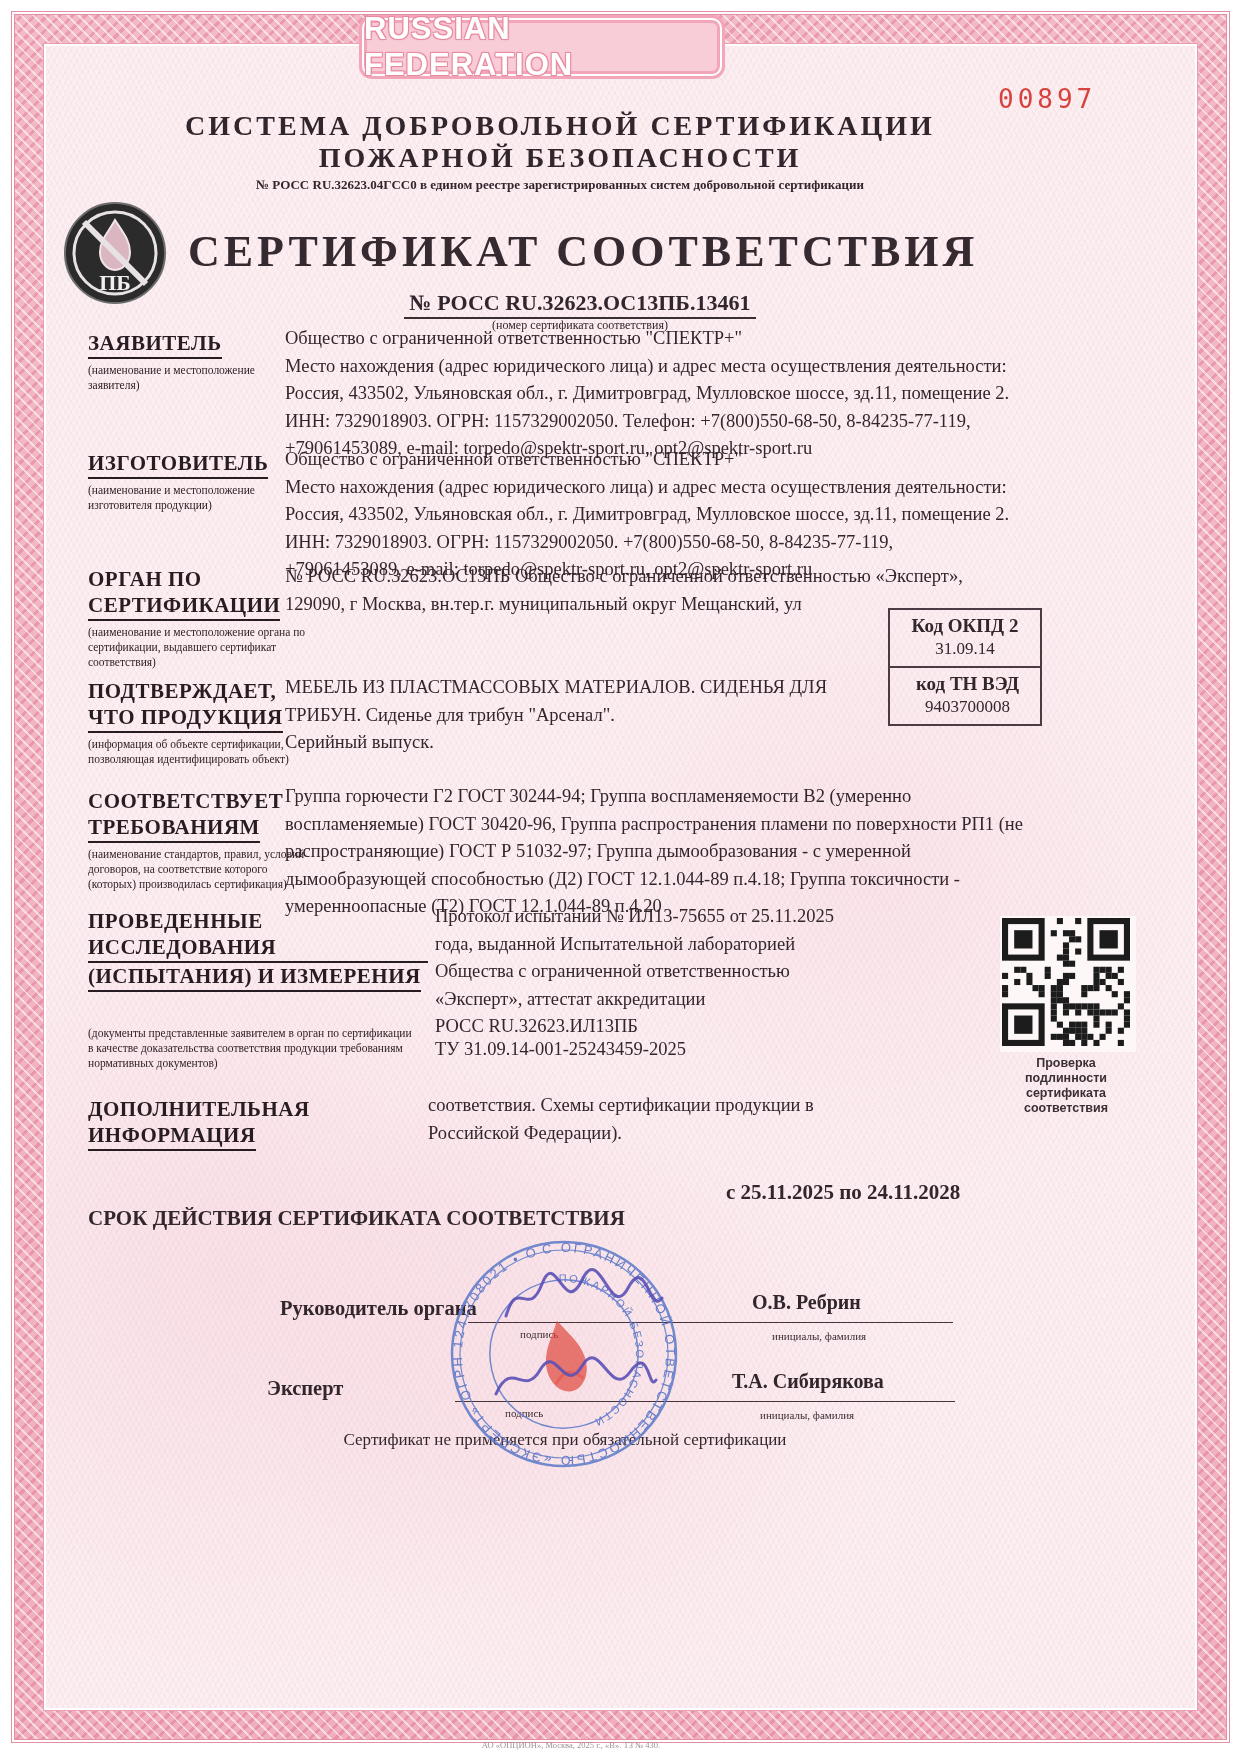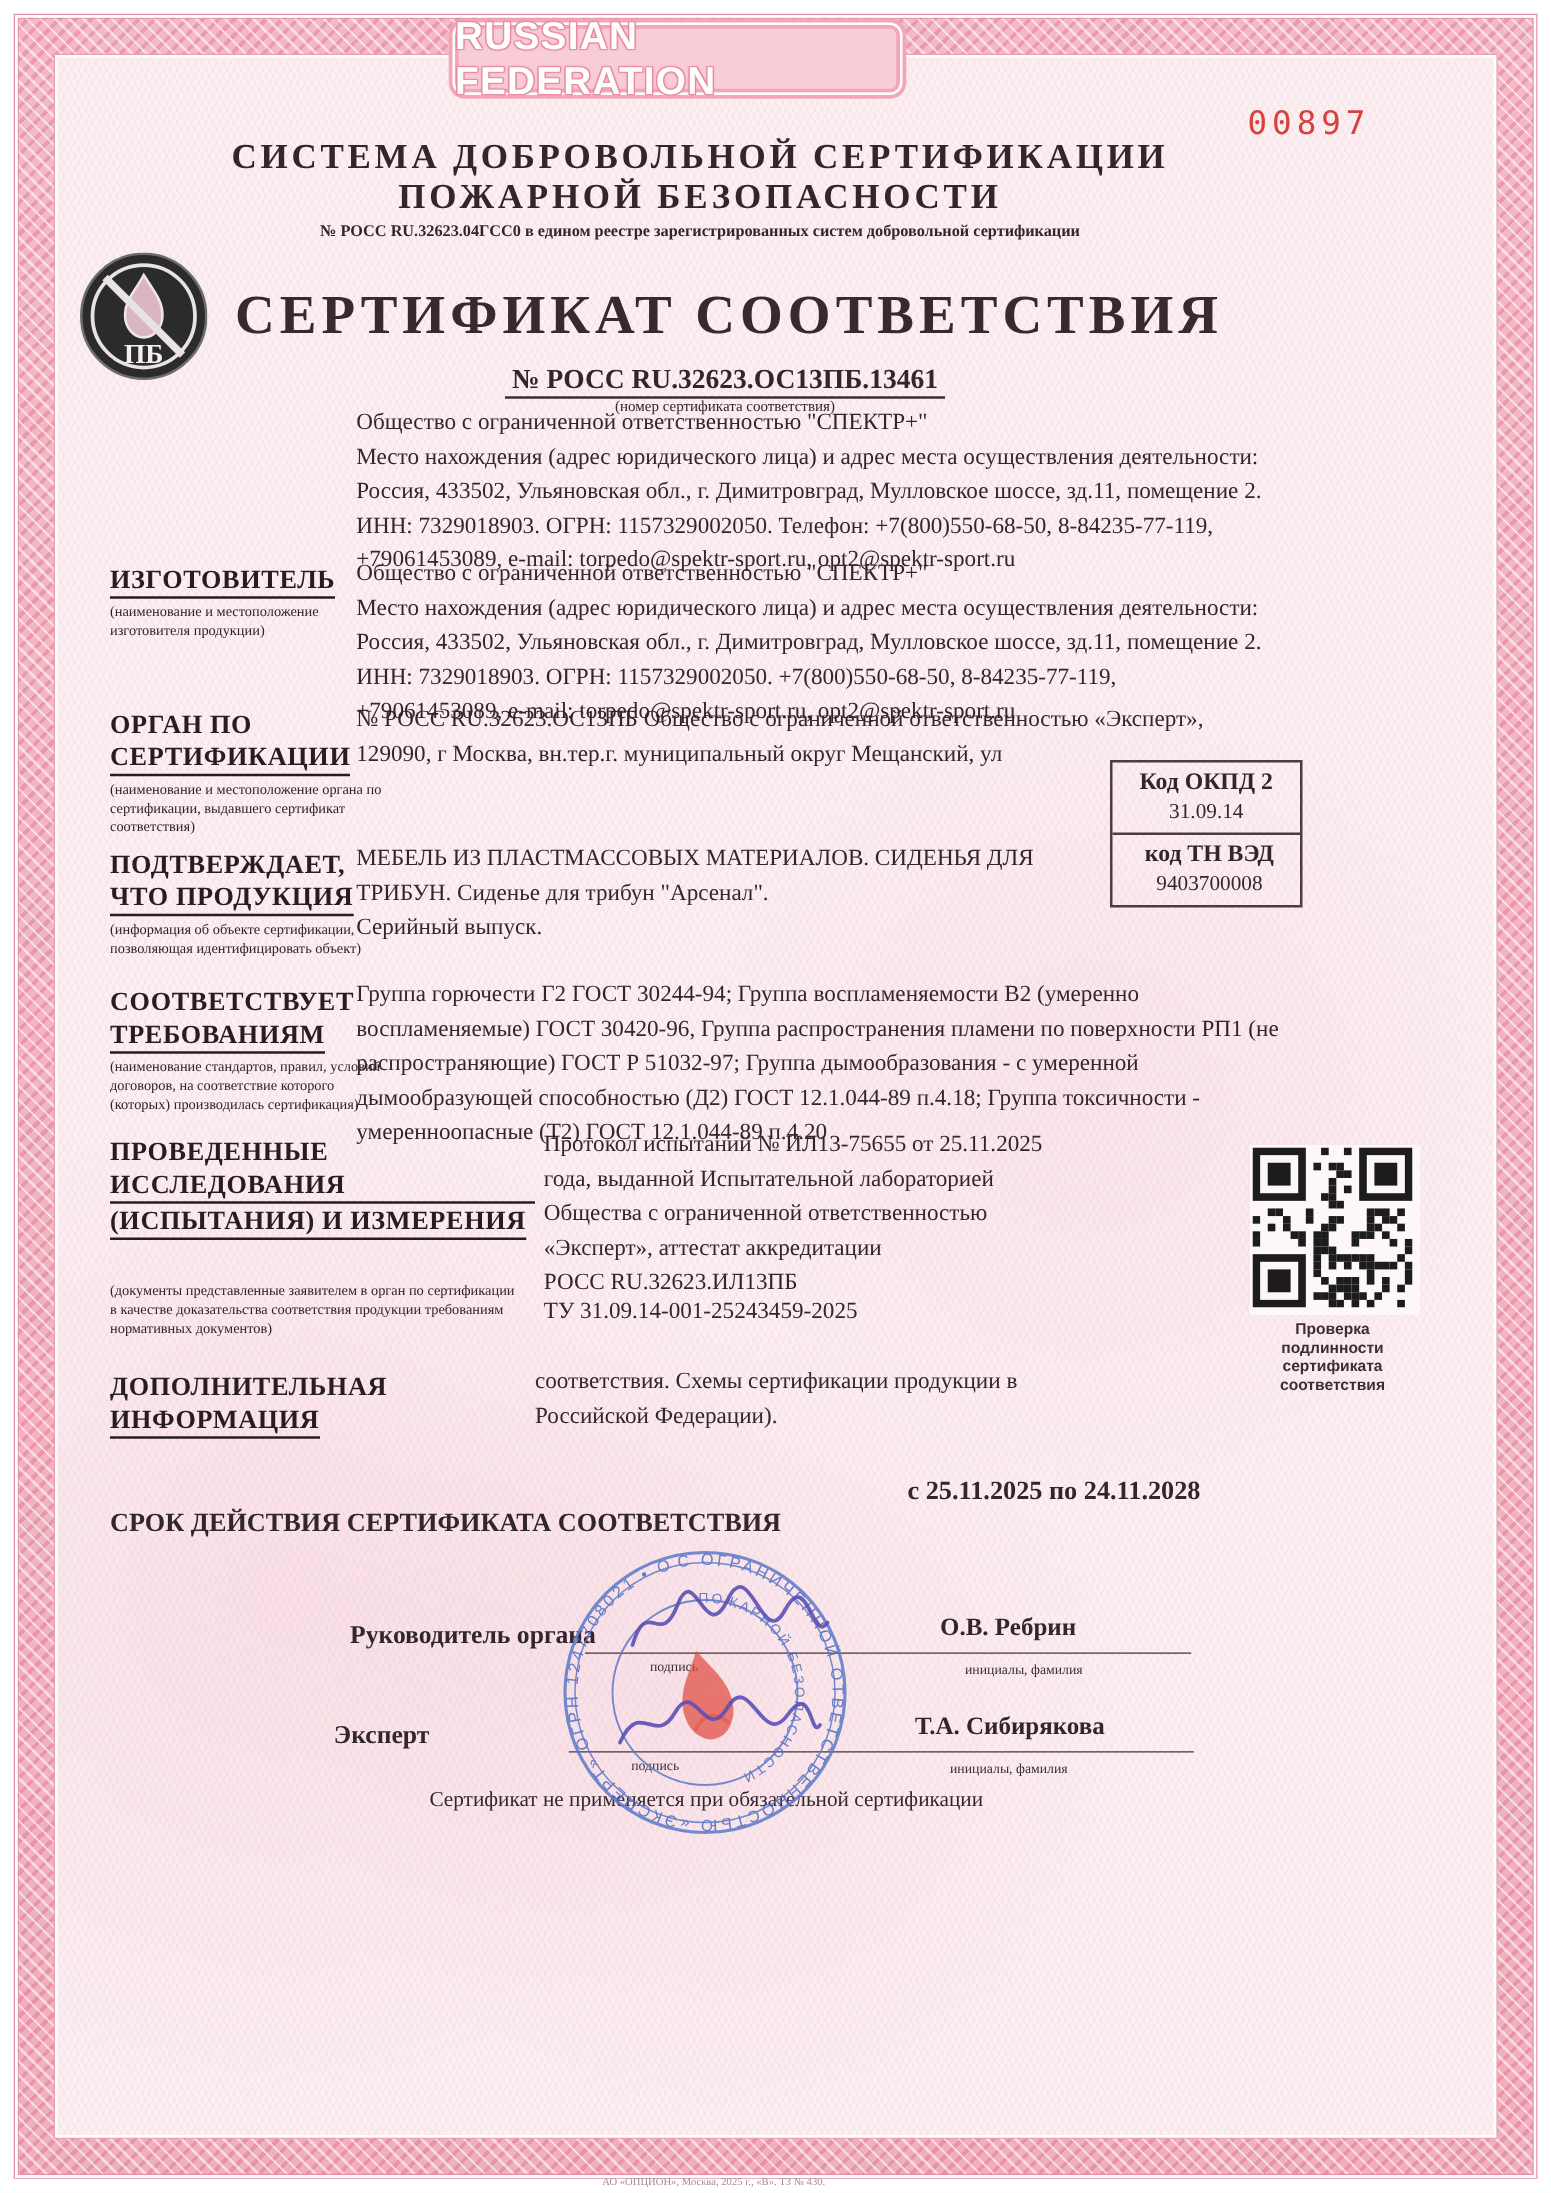--- a/index.html
+++ b/index.html
@@ -100,20 +100,24 @@
       <text x="51" y="88" text-anchor="middle" font-family="Liberation Serif,serif" font-weight="bold" font-size="22" fill="#f3eef0">ПБ</text>
     </svg>
   </div>
 
   <div class="abs title">СЕРТИФИКАТ СООТВЕТСТВИЯ</div>
   <div class="abs certnum">
     <span>№ РОСС RU.32623.ОС13ПБ.13461</span>
   </div>
   <div class="abs certcap">(номер сертификата соответствия)</div>
 
+  <div class="abs" style="top:330px;left:88px;width:210px;">
+    <div class="lab"><span class="u">ЗАЯВИТЕЛЬ</span></div>
+    <div class="sub">(наименование и местоположение заявителя)</div>
+  </div>
   <div class="abs txt" style="top:325px;left:285px;">
     <div>Общество с ограниченной ответственностью "СПЕКТР+"</div>
     <div>Место нахождения (адрес юридического лица) и адрес места осуществления деятельности:</div>
     <div>Россия, 433502, Ульяновская обл., г. Димитровград, Мулловское шоссе, зд.11, помещение 2.</div>
     <div>ИНН: 7329018903. ОГРН: 1157329002050. Телефон: +7(800)550-68-50, 8-84235-77-119,</div>
     <div>+79061453089, e-mail: torpedo@spektr-sport.ru, opt2@spektr-sport.ru</div>
   </div>
 
   <div class="abs" style="top:450px;left:88px;width:220px;">
     <div class="lab"><span class="u">ИЗГОТОВИТЕЛЬ</span></div>

